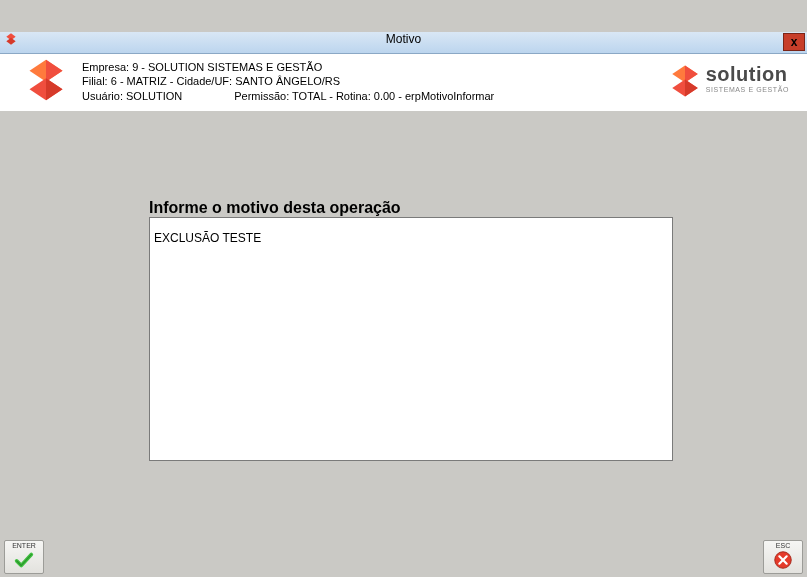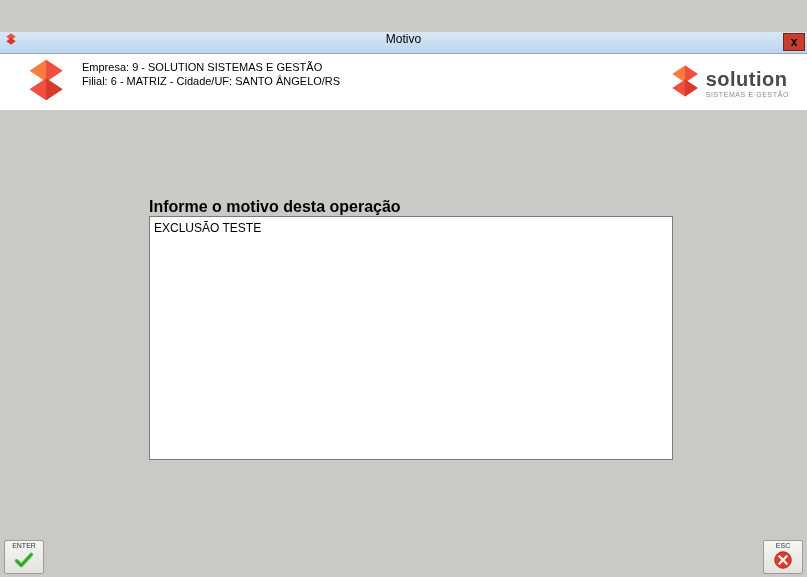--- a/index.html
+++ b/index.html
@@ -67,21 +67,21 @@
       flex: 1;
       color: #000;
       line-height: 1.3;
       font-size: 11px;
       padding-top: 2px;
     }
     .header-info .row2 { white-space: nowrap; }
     .header-info .row3 { white-space: nowrap; }
     .header-logo-right {
       display: flex;
-      align-items: flex-end;
+      align-items: flex-start;
       gap: 4px;
       margin-right: 8px;
       padding-top: 6px;
     }
     .logo-right-mark {
       width: 34px;
       height: 34px;
     }
     .logo-right-text {
       display: flex;
@@ -114,21 +114,21 @@
       color: #000;
     }
     .reason-box {
       position: absolute;
       left: 149px;
       top: 106px;
       width: 524px;
       height: 244px;
       background: #fff;
       border: 1px solid #7a7a7a;
-      padding: 4px 4px;
+      padding: 13px 4px;
       font-family: Arial, sans-serif;
       font-size: 12px;
       resize: none;
       outline: none;
     }
     .footer {
       height: 39px;
       background: #cac9c5;
       display: flex;
       justify-content: space-between;
@@ -177,20 +177,25 @@
 <div class="header-band">
   <svg class="header-logo-left" viewBox="0 0 48 48">
     <polygon points="24,2 42,14 24,26 6,14" fill="#ff7a3d"></polygon>
     <polygon points="24,2 42,14 24,26" fill="#f04e3e"></polygon>
     <polygon points="24,22 42,34 24,46 6,34" fill="#f04e3e"></polygon>
     <polygon points="24,22 42,34 24,46" fill="#d63a2a"></polygon>
   </svg>
   <div class="header-info">
     <div>Empresa: 9 - SOLUTION SISTEMAS E GESTÃO</div>
     <div class="row2">Filial: 6 - MATRIZ - Cidade/UF: SANTO ÂNGELO/RS</div>
+    <div class="row3">
+      <span>Usuário: SOLUTION</span>
+      &nbsp;&nbsp;&nbsp;&nbsp;&nbsp;&nbsp;&nbsp;&nbsp;&nbsp;&nbsp;&nbsp;&nbsp;&nbsp;&nbsp;&nbsp;
+      <span>Permissão: TOTAL - Rotina: 0.00 - erpMotivoInformar</span>
+    </div>
   </div>
   <div class="header-logo-right">
     <svg class="logo-right-mark" viewBox="0 0 48 48">
       <polygon points="24,2 42,14 24,26 6,14" fill="#ff7a3d"></polygon>
       <polygon points="24,2 42,14 24,26" fill="#f04e3e"></polygon>
       <polygon points="24,22 42,34 24,46 6,34" fill="#f04e3e"></polygon>
       <polygon points="24,22 42,34 24,46" fill="#d63a2a"></polygon>
     </svg>
     <div class="logo-right-text">
       <span class="logo-right-main">solution</span>

